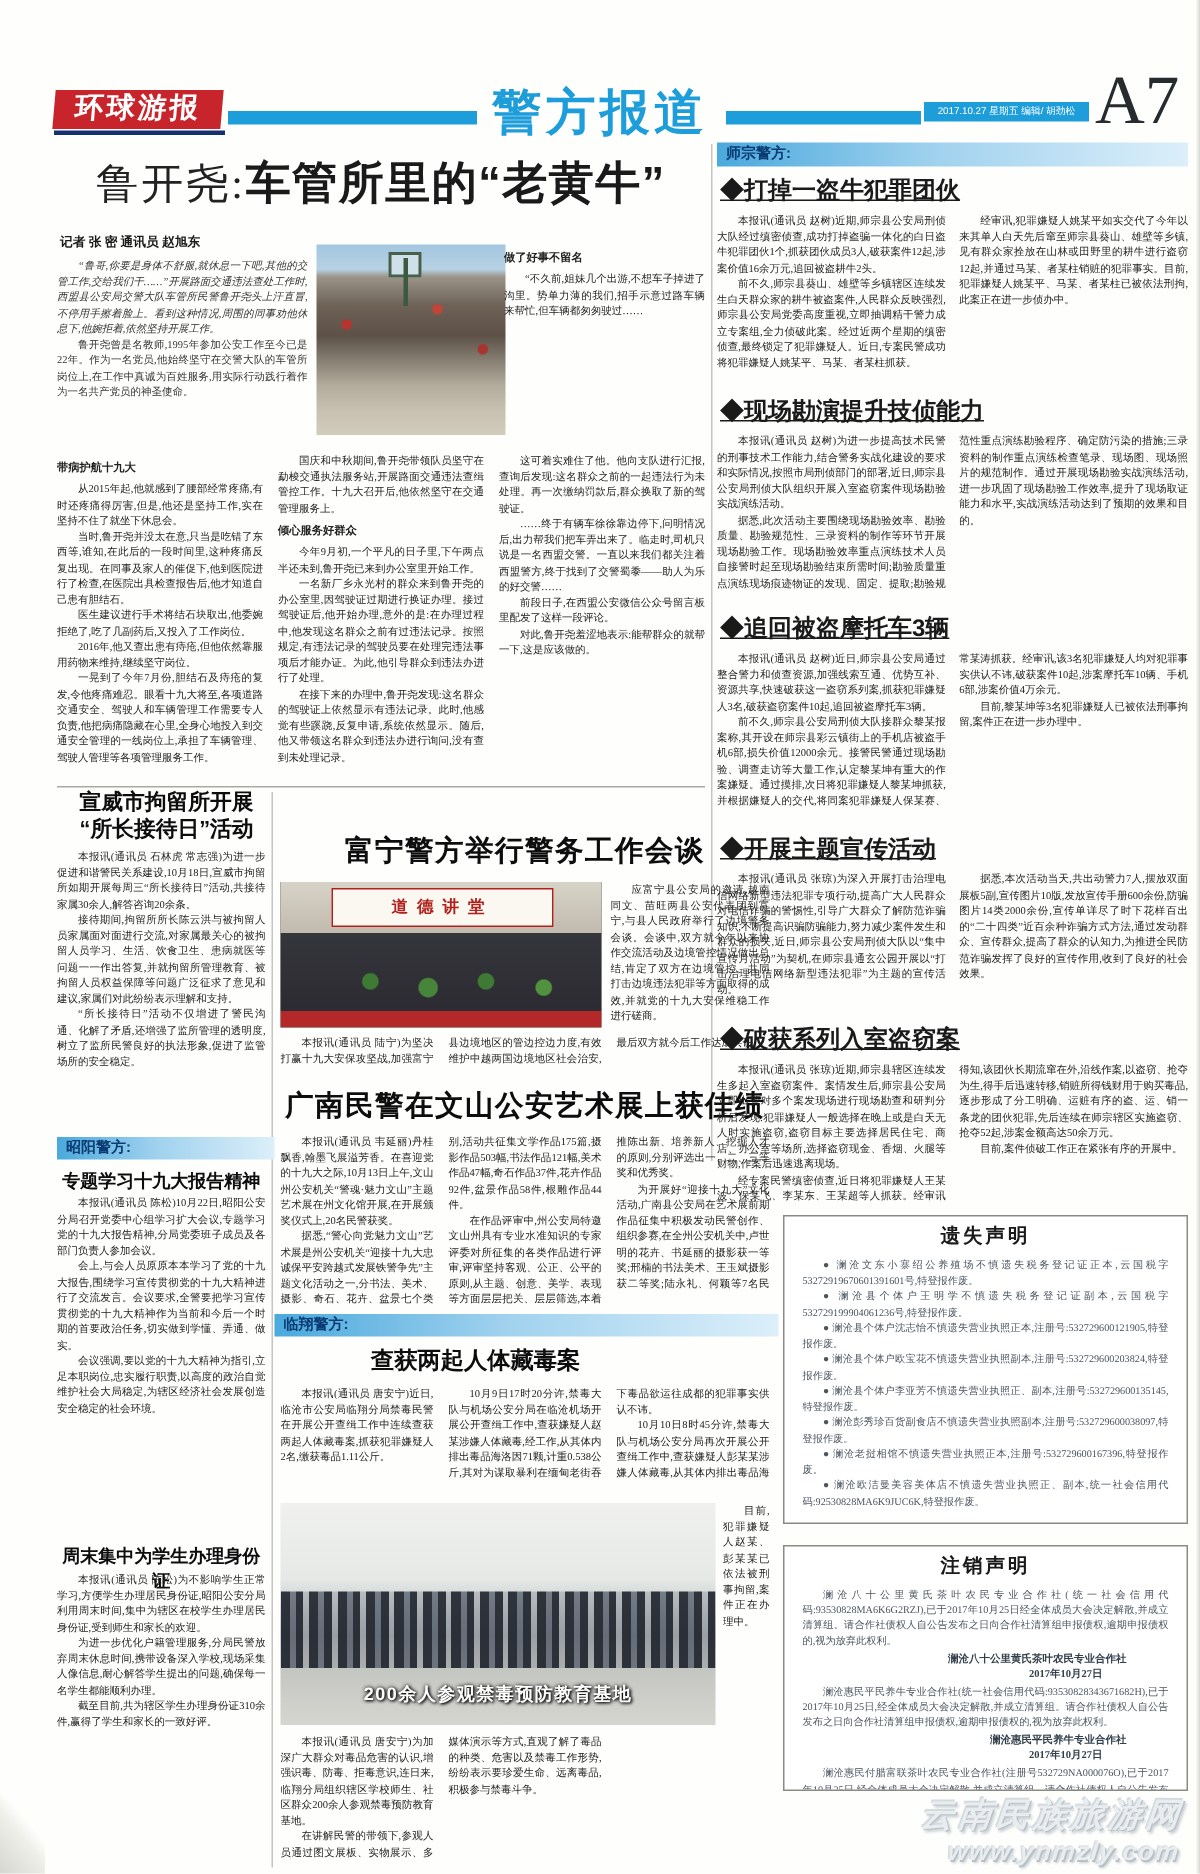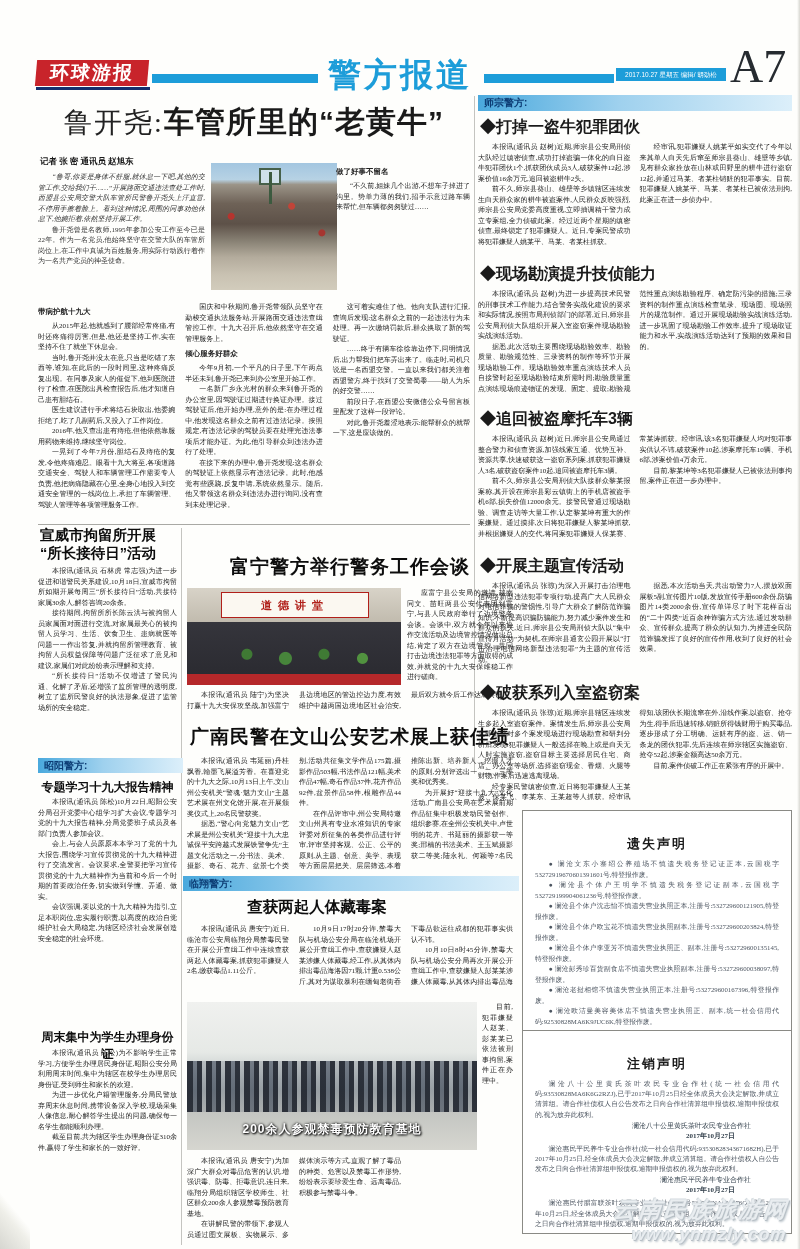--- a/index.html
+++ b/index.html
@@ -60,40 +60,40 @@
       linear-gradient(180deg,#35353c,#2b2b31);}
   .p2-skirt{position:absolute;left:0;bottom:0;width:100%;height:11px;background:#b5282a;}
   .photo3{left:187px;top:1002px;width:290px;height:148px;
     background:linear-gradient(180deg,#f0f1ef 0%,#e6e9e6 34%,#cfd4d4 44%,#b9bfc1 52%,#aab0b2 60%,#c2c4c0 72%,#d6d6d0 100%);}
   .p3-crowd{position:absolute;left:0;top:40%;width:100%;height:34%;
     background:repeating-linear-gradient(90deg,rgba(28,33,43,.9) 0 6px,rgba(62,72,88,.65) 6px 10px,rgba(28,33,43,.9) 10px 15px,rgba(120,128,138,.35) 15px 19px);}
   .p3-caption{position:absolute;left:0;bottom:12px;width:100%;text-align:center;color:#fff;
     font-size:12px;font-weight:bold;font-family:"Liberation Sans",sans-serif;
     text-shadow:1px 1px 2px #000,0 0 3px #000;letter-spacing:1px;}
   
-  .h-xuanwei{left:40px;top:526px;width:139px;text-align:left;font-size:14.5px;line-height:1.25;}
+  .h-xuanwei{left:30px;top:526px;width:139px;text-align:right;font-size:14.5px;line-height:1.25;}
   .h-small{width:139px;text-align:center;font-size:12px;}
   .h-mid{width:326px;text-align:center;font-size:19px;letter-spacing:1px;}
   .h-mid2{width:240px;text-align:center;font-size:15.5px;}
   .sz-wrap{left:478px;top:95px;width:314px;}
   .sz-sec{margin-bottom:10px;}
-  .sz-title{font-size:16px;font-weight:bold;font-family:"Liberation Sans",sans-serif;margin:0 0 4px 2px;}
+  .sz-title{font-size:16px;font-weight:bold;font-family:"Liberation Sans",sans-serif;margin:0 0 4px 2px;text-decoration:underline;}
   .sz-sec:nth-of-type(1) .cols2{height:112px;}
   .sz-sec:nth-of-type(2) .cols2{height:110px;}
   .sz-sec:nth-of-type(3) .cols2{height:112px;}
   .sz-sec:nth-of-type(4) .cols2{height:92px;}
   .sz-sec:nth-of-type(5) .cols2{height:104px;}
   
-  .notice-box{border:1px solid #8a8a85;background:#fff;padding:20px 12px;overflow:hidden;}
+  .notice-box{border:1px solid #8a8a85;background:#fff;padding:0 12px;overflow:hidden;}
   .notice-title{text-align:center;font-weight:bold;font-size:13px;margin:4px 0 6px;
     font-family:"Liberation Sans",sans-serif;letter-spacing:2px;}
   .lost-item{font-size:6.8px;line-height:1.55;color:#4c5560;text-align:justify;text-indent:2em;margin:0;}
   .lost-item::before{content:"● ";}
   .cancel-text{font-size:6.8px;line-height:1.5;color:#4c5560;text-align:justify;text-indent:2em;margin:3px 0 0;}
-  .cancel-sign{font-size:7px;font-weight:normal;color:#33404c;text-align:right;padding-right:28px;margin:1px 0 0;}
+  .cancel-sign{font-size:7px;font-weight:bold;color:#33404c;text-align:right;padding-right:28px;margin:1px 0 0;}
   .cancel-date{font-size:7px;font-weight:bold;color:#33404c;text-align:right;padding-right:44px;margin:0 0 2px;}
   
   .watermark{right:12px;bottom:4px;text-align:right;font-family:"Liberation Sans",sans-serif;
     font-weight:bold;font-style:italic;color:#e9edf0;transform:skewX(-6deg);
     text-shadow:1px 1px 0 #b9c1c7,-1px -1px 0 #d4dbdf,2px 2px 2px #c3cbd1;}
   .watermark .l1{font-size:22px;letter-spacing:3px;}
   .watermark .l2{font-size:17px;letter-spacing:1px;}
   .edge-r{right:0;top:0;width:3px;height:100%;background:linear-gradient(90deg,rgba(0,0,0,0),#d8d8d2);}
   .curl{left:0;bottom:0;width:30px;height:56px;background:linear-gradient(50deg,#d6d6d0 0%,#efefe9 45%,#fefefc 62%);}
 </style>

